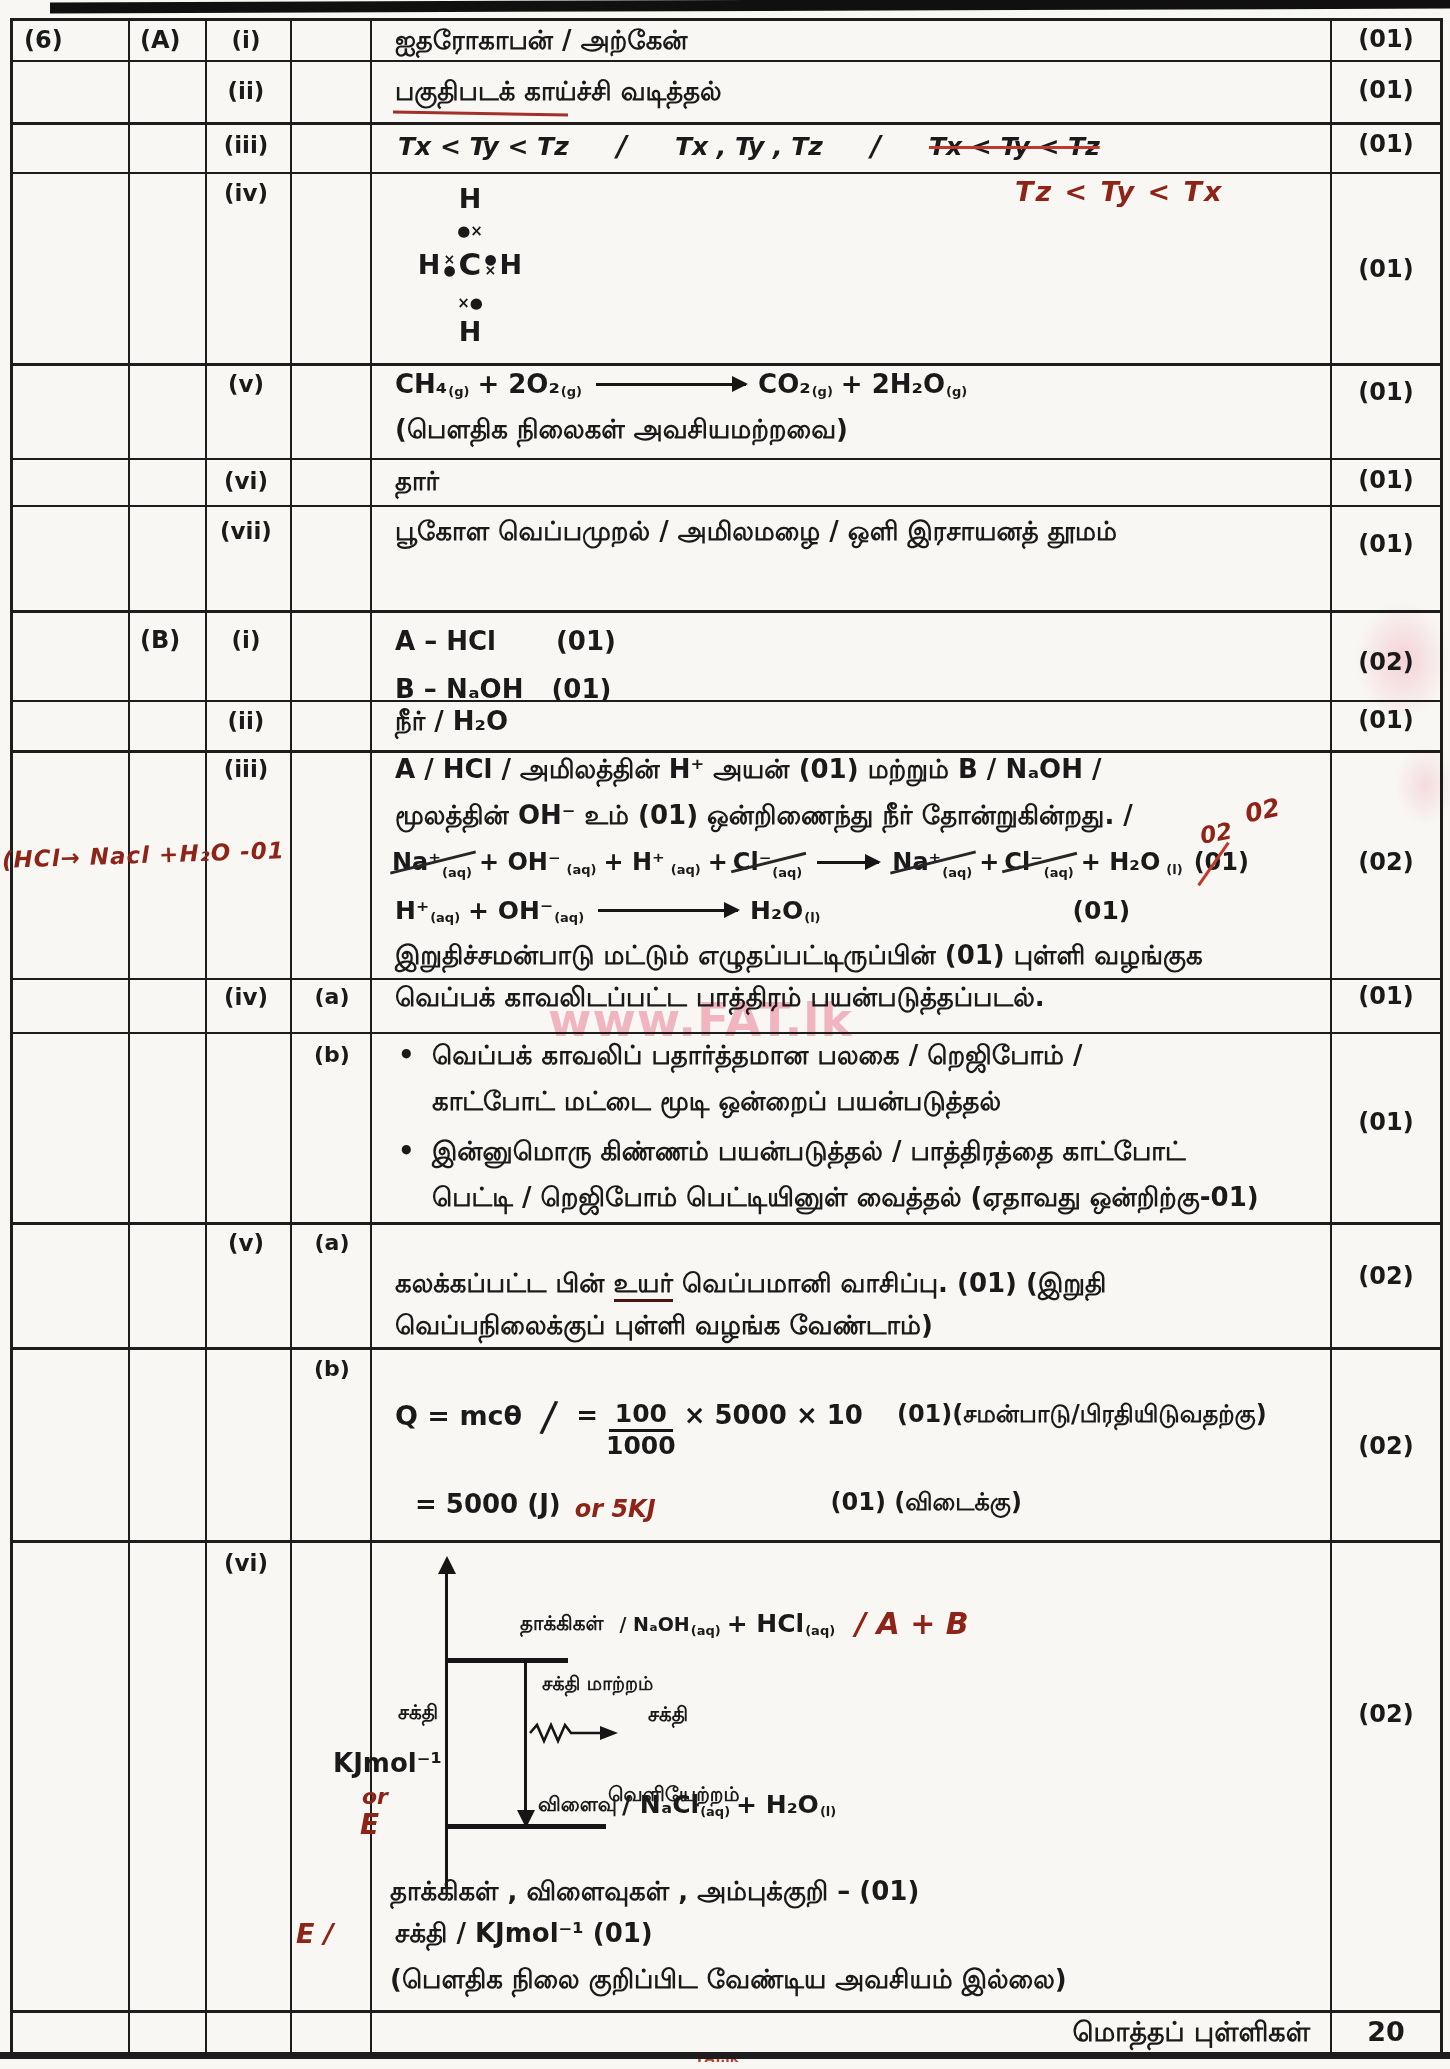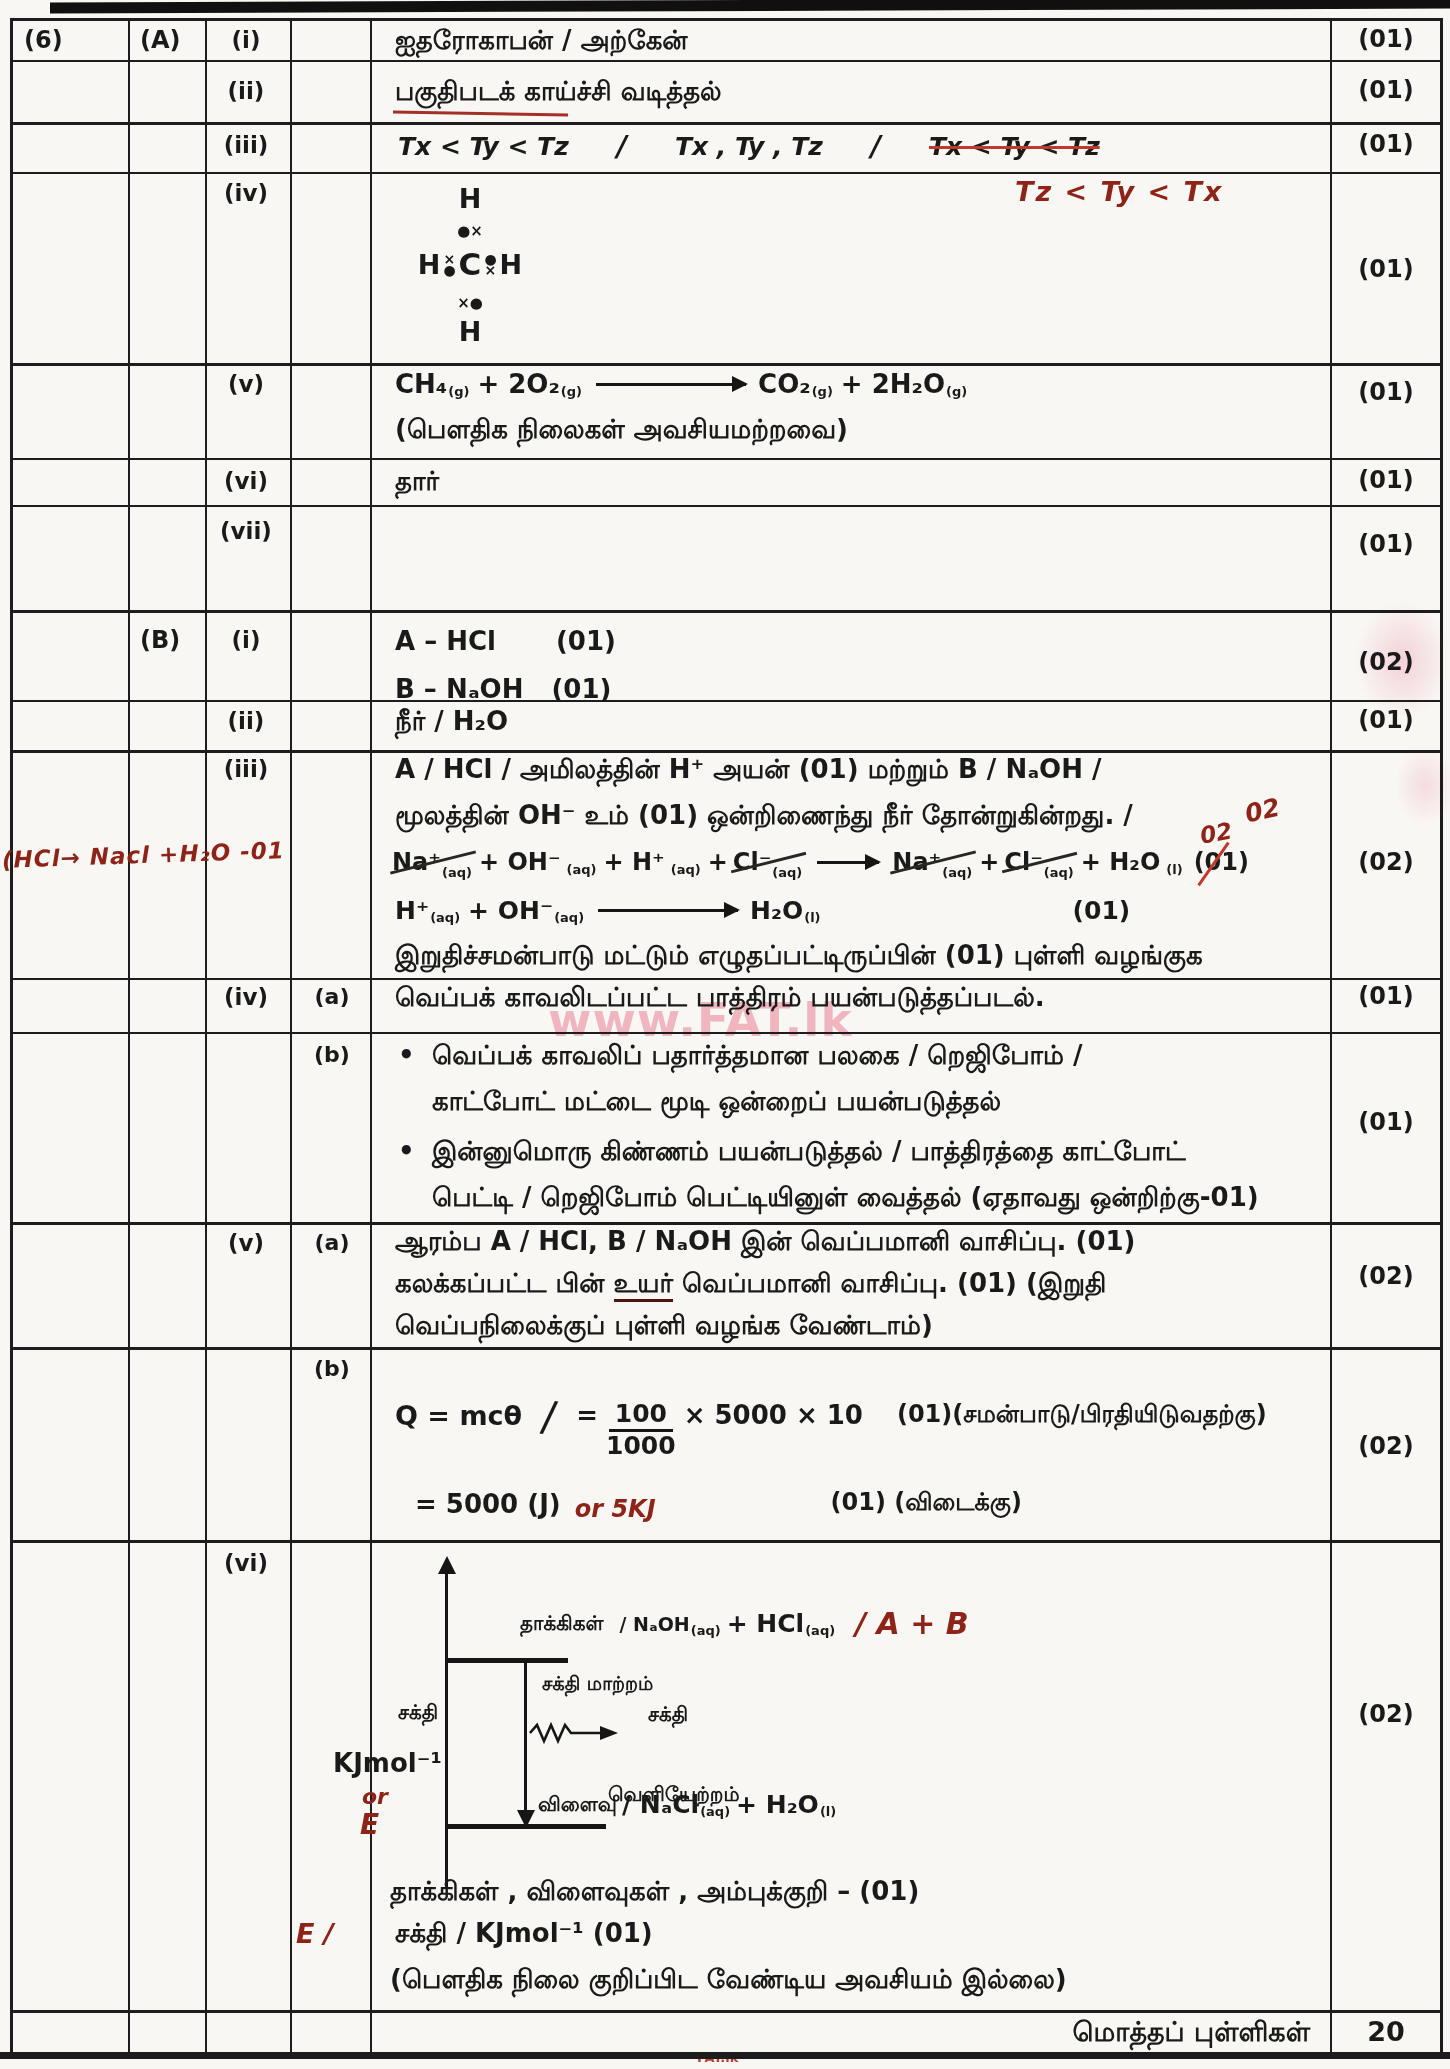--- a/index.html
+++ b/index.html
@@ -121,20 +121,21 @@
       <span class="st">(g)</span>
   </div>
   <div class="abs t" style="left:395px;top:414px;">(பௌதிக நிலைகள் அவசியமற்றவை)</div>
   <div class="mk" style="top:378px;">(01)</div>
 
   <div class="rn" style="left:204px;top:468px;">(vi)</div>
   <div class="abs t" style="left:395px;top:466px;">தார்</div>
   <div class="mk" style="top:466px;">(01)</div>
 
   <div class="rn" style="left:204px;top:518px;">(vii)</div>
+  <div class="abs t" style="left:395px;top:516px;">பூகோள வெப்பமுறல் / அமிலமழை / ஒளி இரசாயனத் தூமம்</div>
   <div class="mk" style="top:530px;">(01)</div>
 
   <div class="abs" style="left:140px;top:626px;font-size:24px;font-weight:600;">(B)</div>
   <div class="rn" style="left:204px;top:627px;">(i)</div>
   <div class="abs fx" style="left:395px;top:626px;font-size:26px;font-weight:600;">
     <span>A – HCl</span>
     <span style="margin-left:60px;">(01)</span>
   </div>
   <div class="abs fx" style="left:395px;top:674px;font-size:26px;font-weight:600;">
     <span>B – NₐOH</span>
@@ -193,21 +194,20 @@
   <div class="abs t" style="left:398px;top:1040px;">•</div>
   <div class="abs t" style="left:432px;top:1040px;">வெப்பக் காவலிப் பதார்த்தமான பலகை / றெஜிபோம் /</div>
   <div class="abs t" style="left:432px;top:1086px;">காட்போட் மட்டை மூடி ஒன்றைப் பயன்படுத்தல்</div>
   <div class="abs t" style="left:398px;top:1136px;">•</div>
   <div class="abs t" style="left:432px;top:1136px;">இன்னுமொரு கிண்ணம் பயன்படுத்தல் / பாத்திரத்தை காட்போட்</div>
   <div class="abs t" style="left:432px;top:1182px;">பெட்டி / றெஜிபோம் பெட்டியினுள் வைத்தல் (ஏதாவது ஒன்றிற்கு-01)</div>
   <div class="mk" style="top:1108px;">(01)</div>
 
   <div class="rn" style="left:204px;top:1230px;">(v)</div>
   <div class="sb" style="left:292px;top:1230px;">(a)</div>
-  <div class="abs t" style="left:395px;top:1226px;">ஆரம்ப A / HCl, B / NₐOH இன் வெப்பமானி வாசிப்பு. (01)</div>
   <div class="abs t" style="left:395px;top:1268px;">
     <span>கலக்கப்பட்ட பின் </span><span class="u3">உயர்</span><span> வெப்பமானி வாசிப்பு. (01) (இறுதி</span>
   </div>
   <div class="abs t" style="left:395px;top:1310px;">வெப்பநிலைக்குப் புள்ளி வழங்க வேண்டாம்)</div>
   <div class="mk" style="top:1262px;">(02)</div>
 
   <div class="sb" style="left:292px;top:1356px;">(b)</div>
   <div class="abs" style="left:395px;top:1392px;display:flex;align-items:flex-start;">
     <span style="font-size:27px;font-weight:600;padding-top:8px;">Q = mcθ</span>
     <span style="font-size:42px;font-weight:400;margin:0 20px;transform:rotate(8deg);">/</span>

